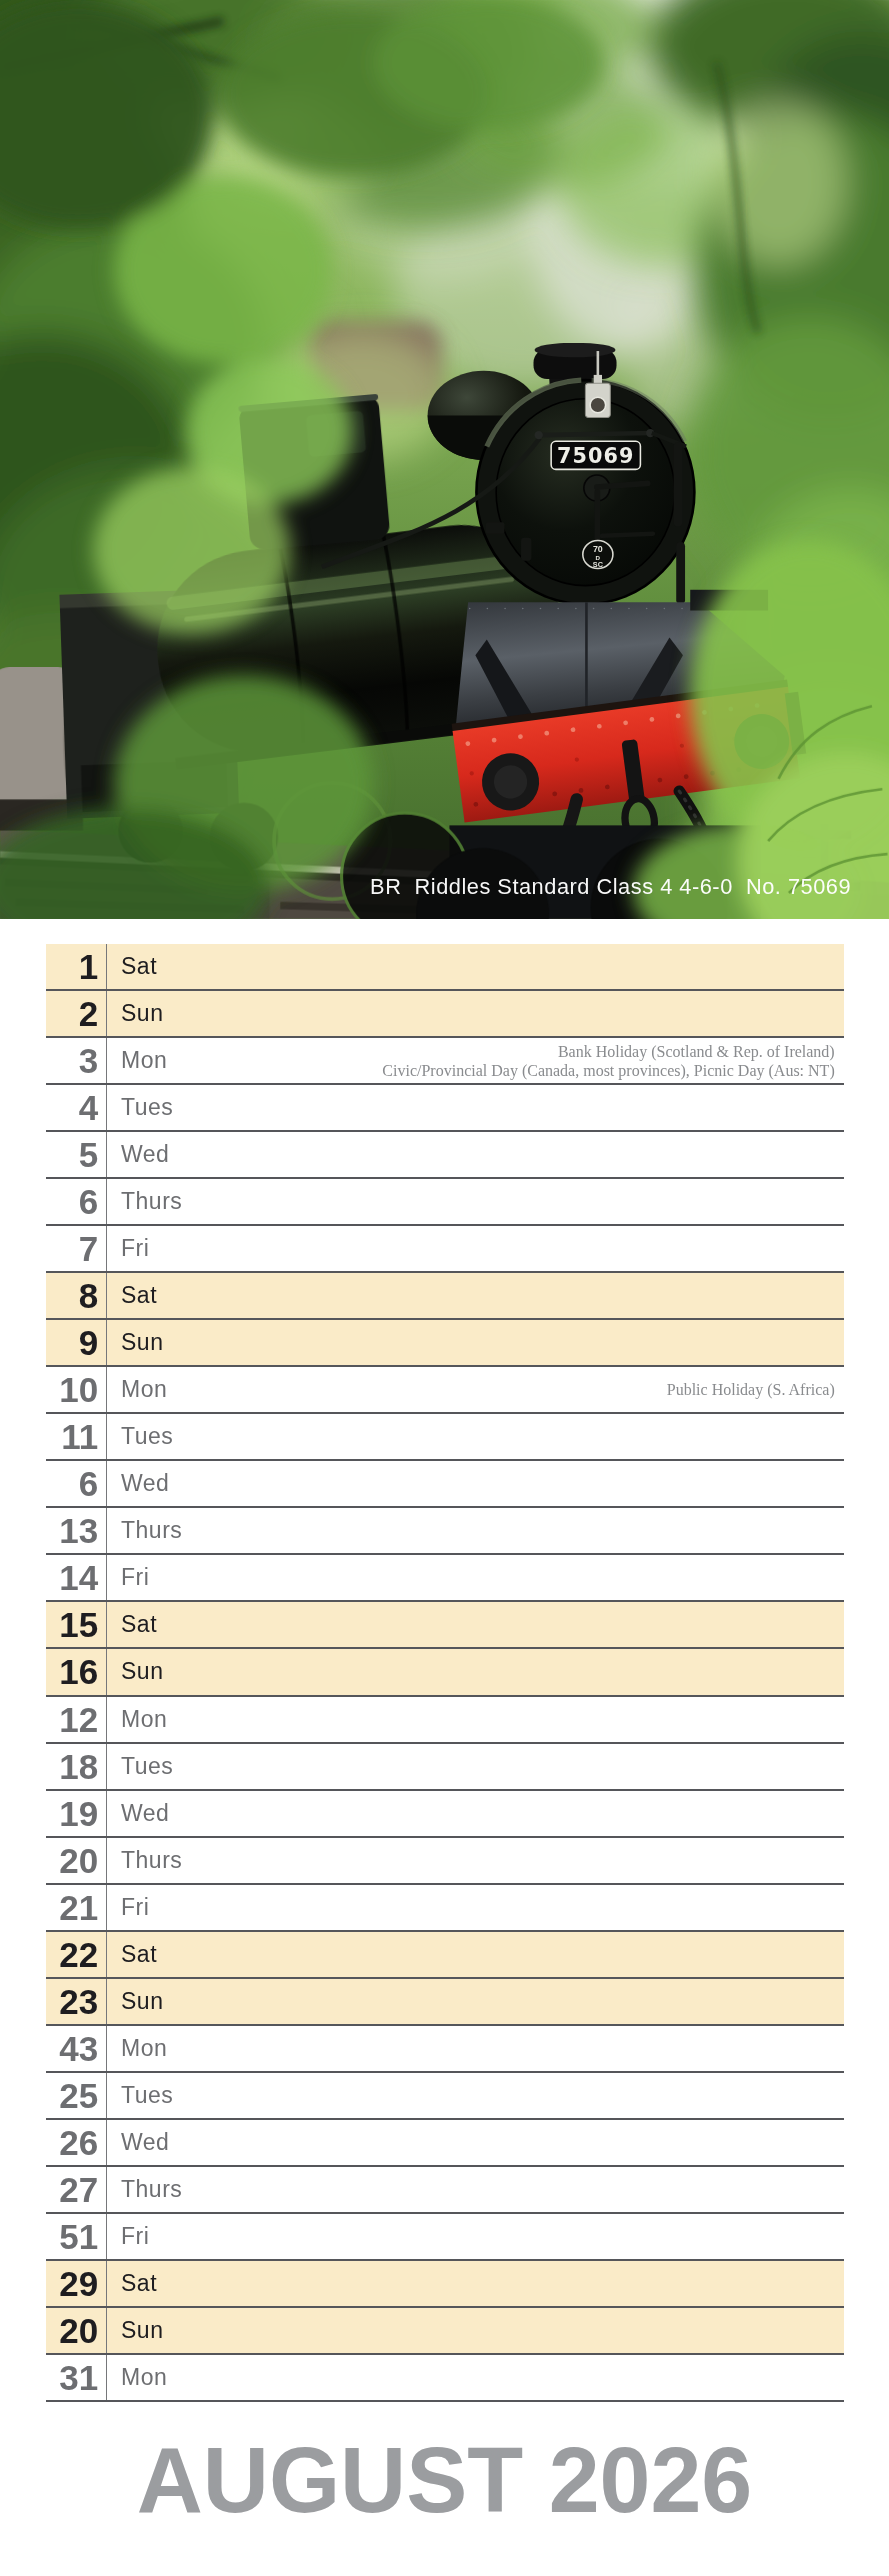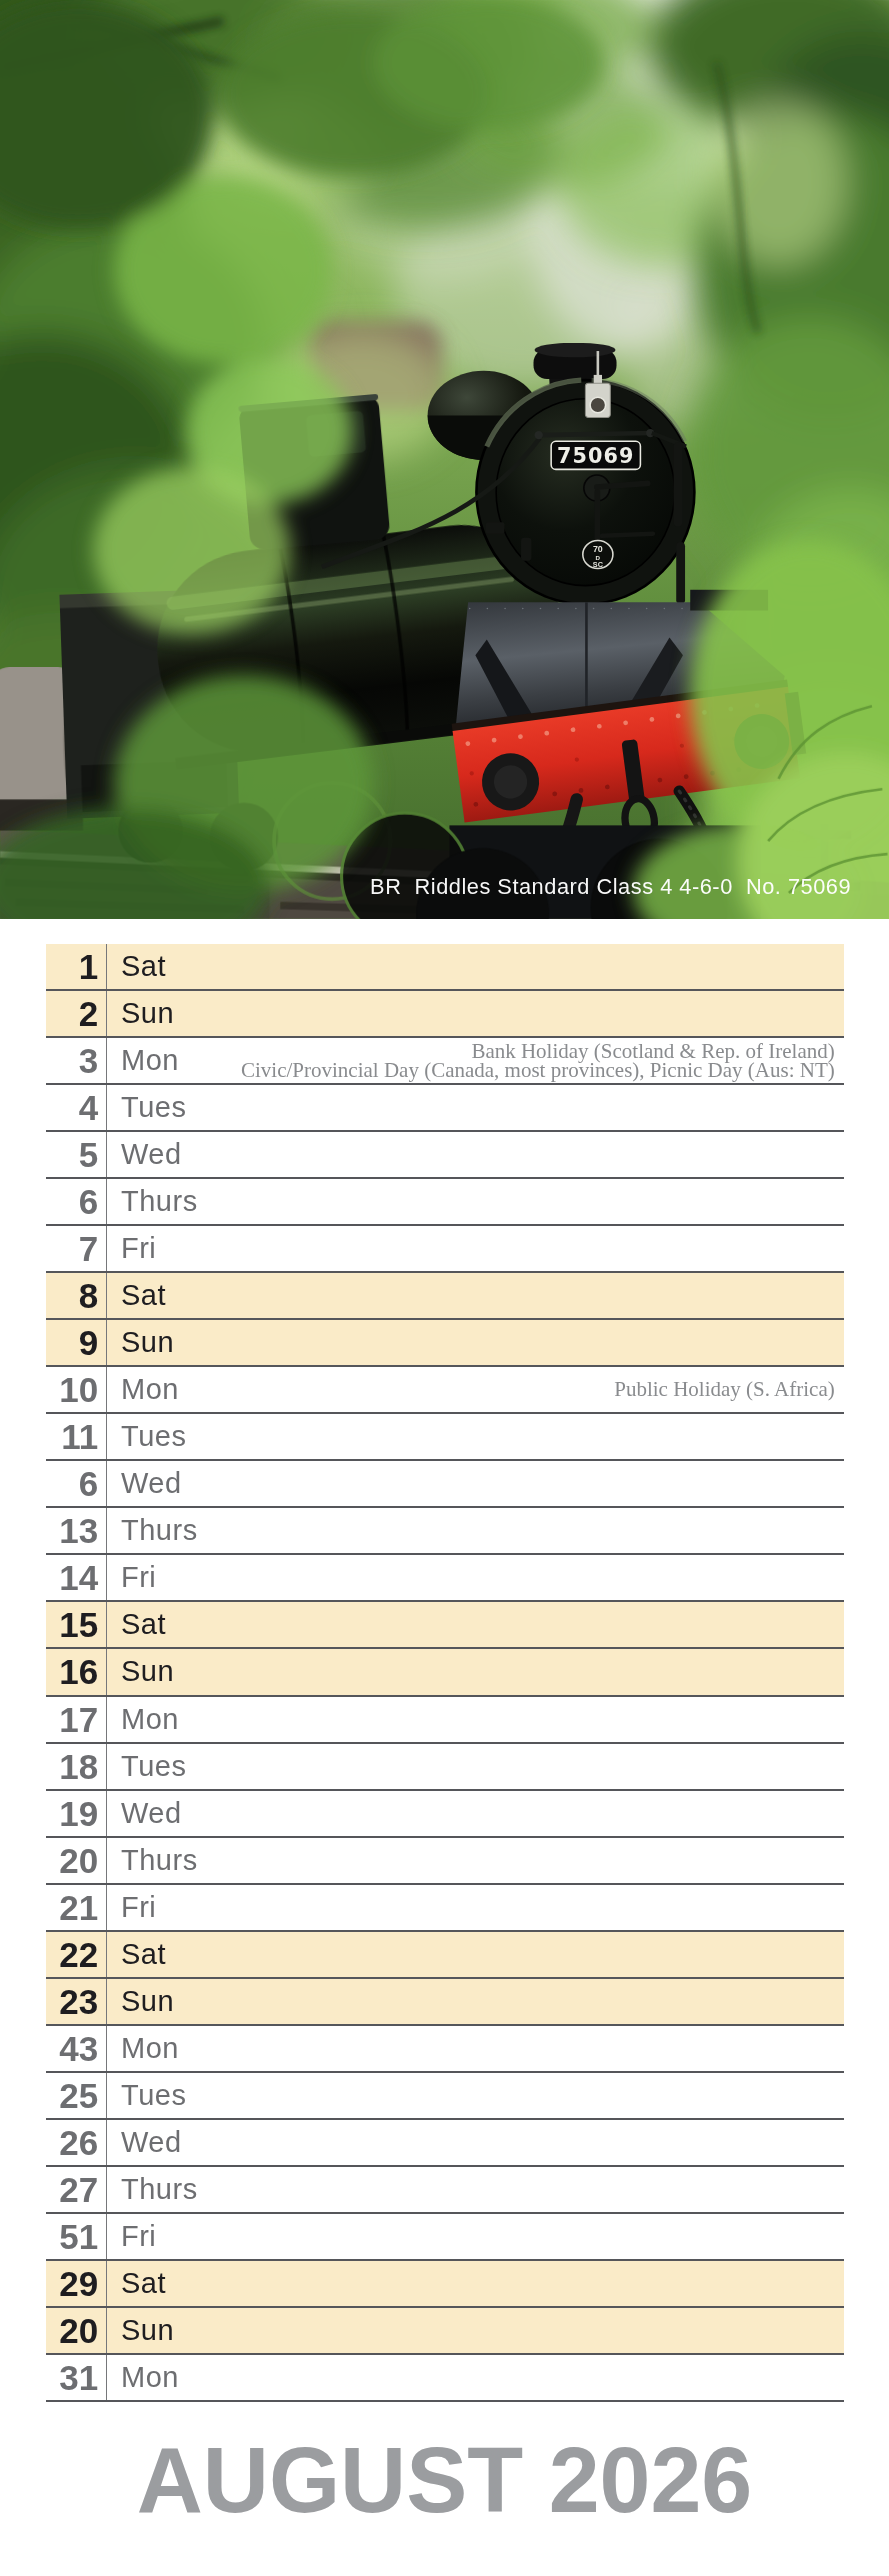--- a/index.html
+++ b/index.html
@@ -21,27 +21,27 @@
   .row.weekend{background:var(--cream);}
   .cell-num{
     width:61px;flex:none;box-sizing:border-box;
     display:flex;align-items:center;justify-content:flex-end;
     padding-right:7.8px;border-right:1.6px solid var(--divider);
     font-size:35px;font-weight:bold;color:var(--weekday);line-height:1;
   }
   .row.weekend .cell-num{color:var(--weekend-text);}
   .cell-name{
     display:flex;align-items:center;padding-left:14px;
-    font-size:29px;color:var(--weekday);line-height:1;letter-spacing:0.5px;text-align:center;
+    font-size:23px;color:var(--weekday);line-height:1;letter-spacing:0.5px;text-align:center;
   }
   .row.weekend .cell-name{color:var(--weekend-text);}
   .cell-holiday{
     margin-left:auto;display:flex;flex-direction:column;justify-content:center;
     text-align:right;padding-right:9.3px;
-    font-family:"Liberation Serif",serif;font-size:21px;line-height:19px;
+    font-family:"Liberation Serif",serif;font-size:16px;line-height:19px;
     color:var(--holiday);white-space:nowrap;
   }
   .month-title{
     position:absolute;top:2424px;left:0;width:889px;height:112px;
     display:flex;align-items:center;justify-content:center;
     font-size:92px;font-weight:bold;color:var(--title);
     letter-spacing:0px;transform:scaleX(0.995);
   }
   .caption-text{white-space:pre;}
 </style>
@@ -377,21 +377,21 @@
     </div>
     <div class="row weekend">
       <div class="cell-num">15</div>
       <div class="cell-name">Sat</div>
     </div>
     <div class="row weekend">
       <div class="cell-num">16</div>
       <div class="cell-name">Sun</div>
     </div>
     <div class="row">
-      <div class="cell-num">17</div>
+      <div class="cell-num">12</div>
       <div class="cell-name">Mon</div>
     </div>
     <div class="row">
       <div class="cell-num">18</div>
       <div class="cell-name">Tues</div>
     </div>
     <div class="row">
       <div class="cell-num">19</div>
       <div class="cell-name">Wed</div>
     </div>

